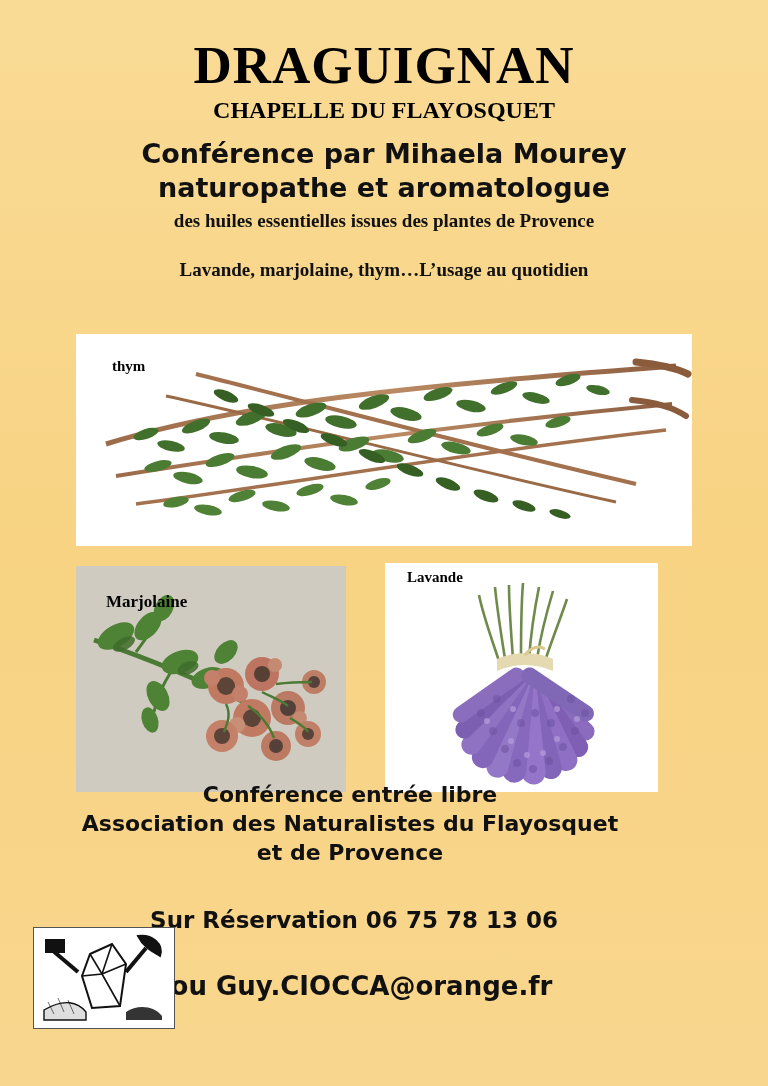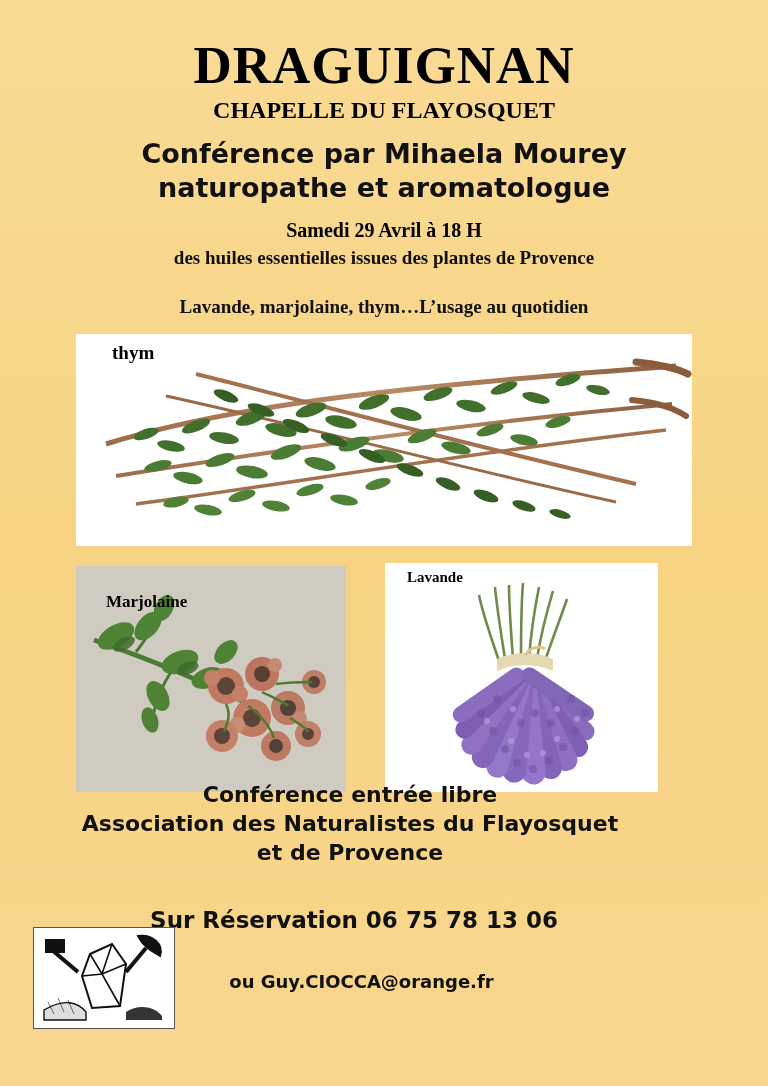--- a/index.html
+++ b/index.html
@@ -105,22 +105,22 @@
   }
   .img-caption {
     position: absolute;
     font-family: "Liberation Serif", serif;
     font-weight: bold;
     color: #000;
     z-index: 5;
   }
   .cap-thym {
     left: 36px;
-    top: 8px;
-    font-size: 19px;
+    top: 24px;
+    font-size: 15px;
   }
   .cap-marjolaine {
     left: 30px;
     top: 26px;
     font-size: 17px;
   }
   .cap-lavande {
     left: 22px;
     top: 6px;
     font-size: 15px;
@@ -147,21 +147,21 @@
     font-weight: bold;
     font-size: 23px;
     color: #111;
     margin: 8px;
     padding-top: 32px;
     padding-left: 8px;
   }
   .footer-mail {
     font-family: "DejaVu Sans", sans-serif;
     font-weight: bold;
-    font-size: 18px;
+    font-size: 26px;
     color: #111;
     margin: 0;
     padding-top: 30px;
     padding-left: 23px;
   }
 
   
   .logo {
     position: absolute;
     left: 33px;
@@ -178,21 +178,20 @@
 <div class="poster">
 
   <h1 class="title-city">DRAGUIGNAN</h1>
   <h2 class="title-chapel">CHAPELLE DU FLAYOSQUET</h2>
 
   <div class="conf-block">
     <p class="conf-line">Conférence par Mihaela Mourey</p>
     <p class="conf-line">naturopathe et aromatologue</p>
   </div>
 
-  <p class="date-line">Samedi 29 Avril à 18 H</p>
 
   <div>
     <p class="subject" style="padding-top:2px">des huiles essentielles  issues des plantes de Provence</p>
     <p class="subject">Lavande, marjolaine, thym…L’usage au quotidien</p>
   </div>
 
   <div class="img-thym">
     <span class="img-caption cap-thym">thym</span>
     <svg width="616" height="212" viewBox="0 0 616 212">
       <defs>

